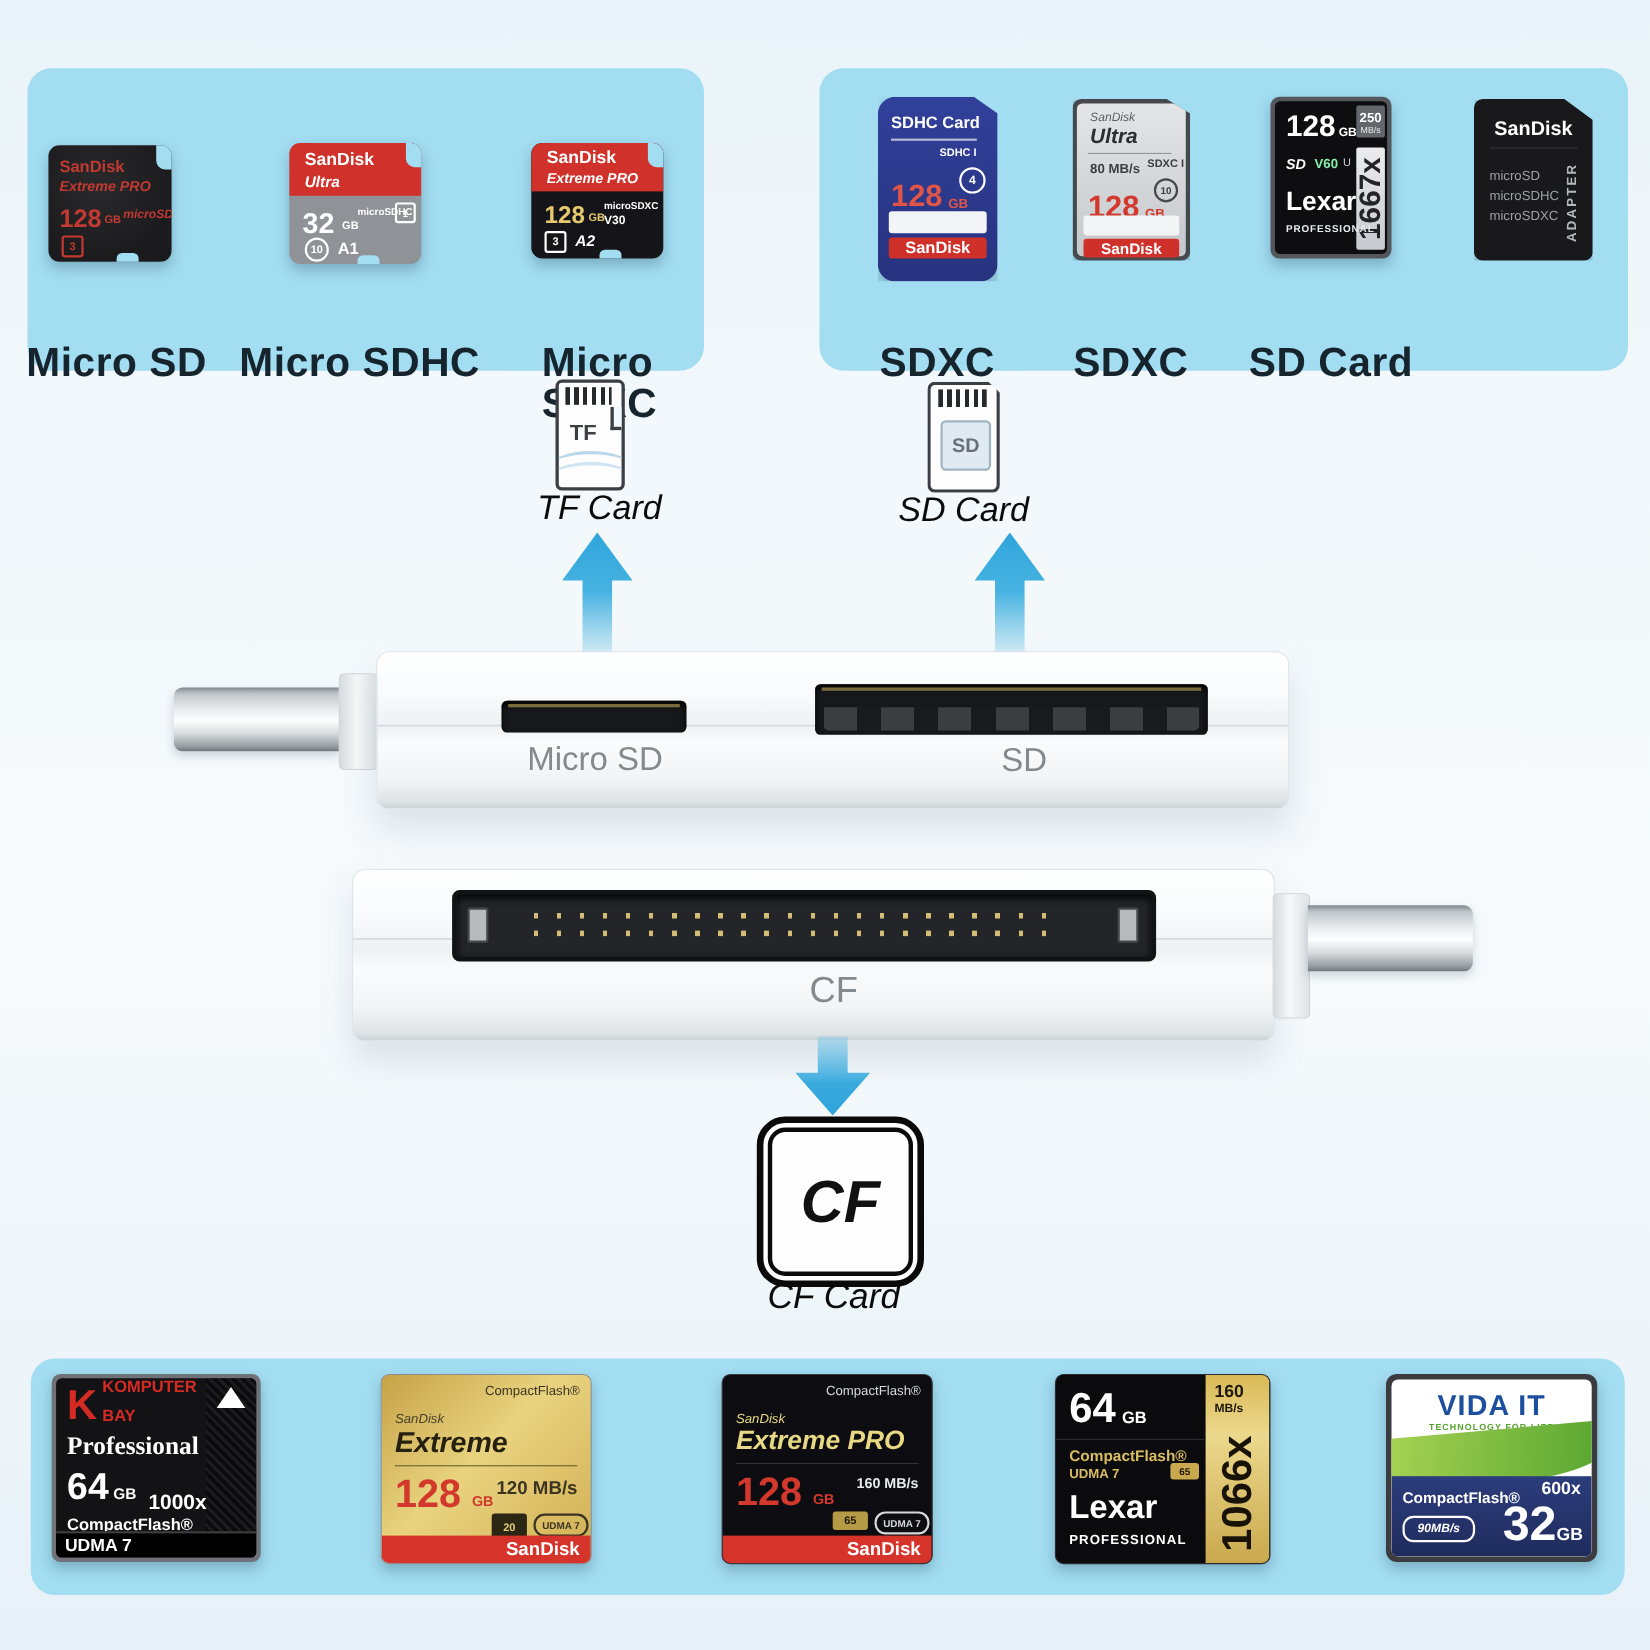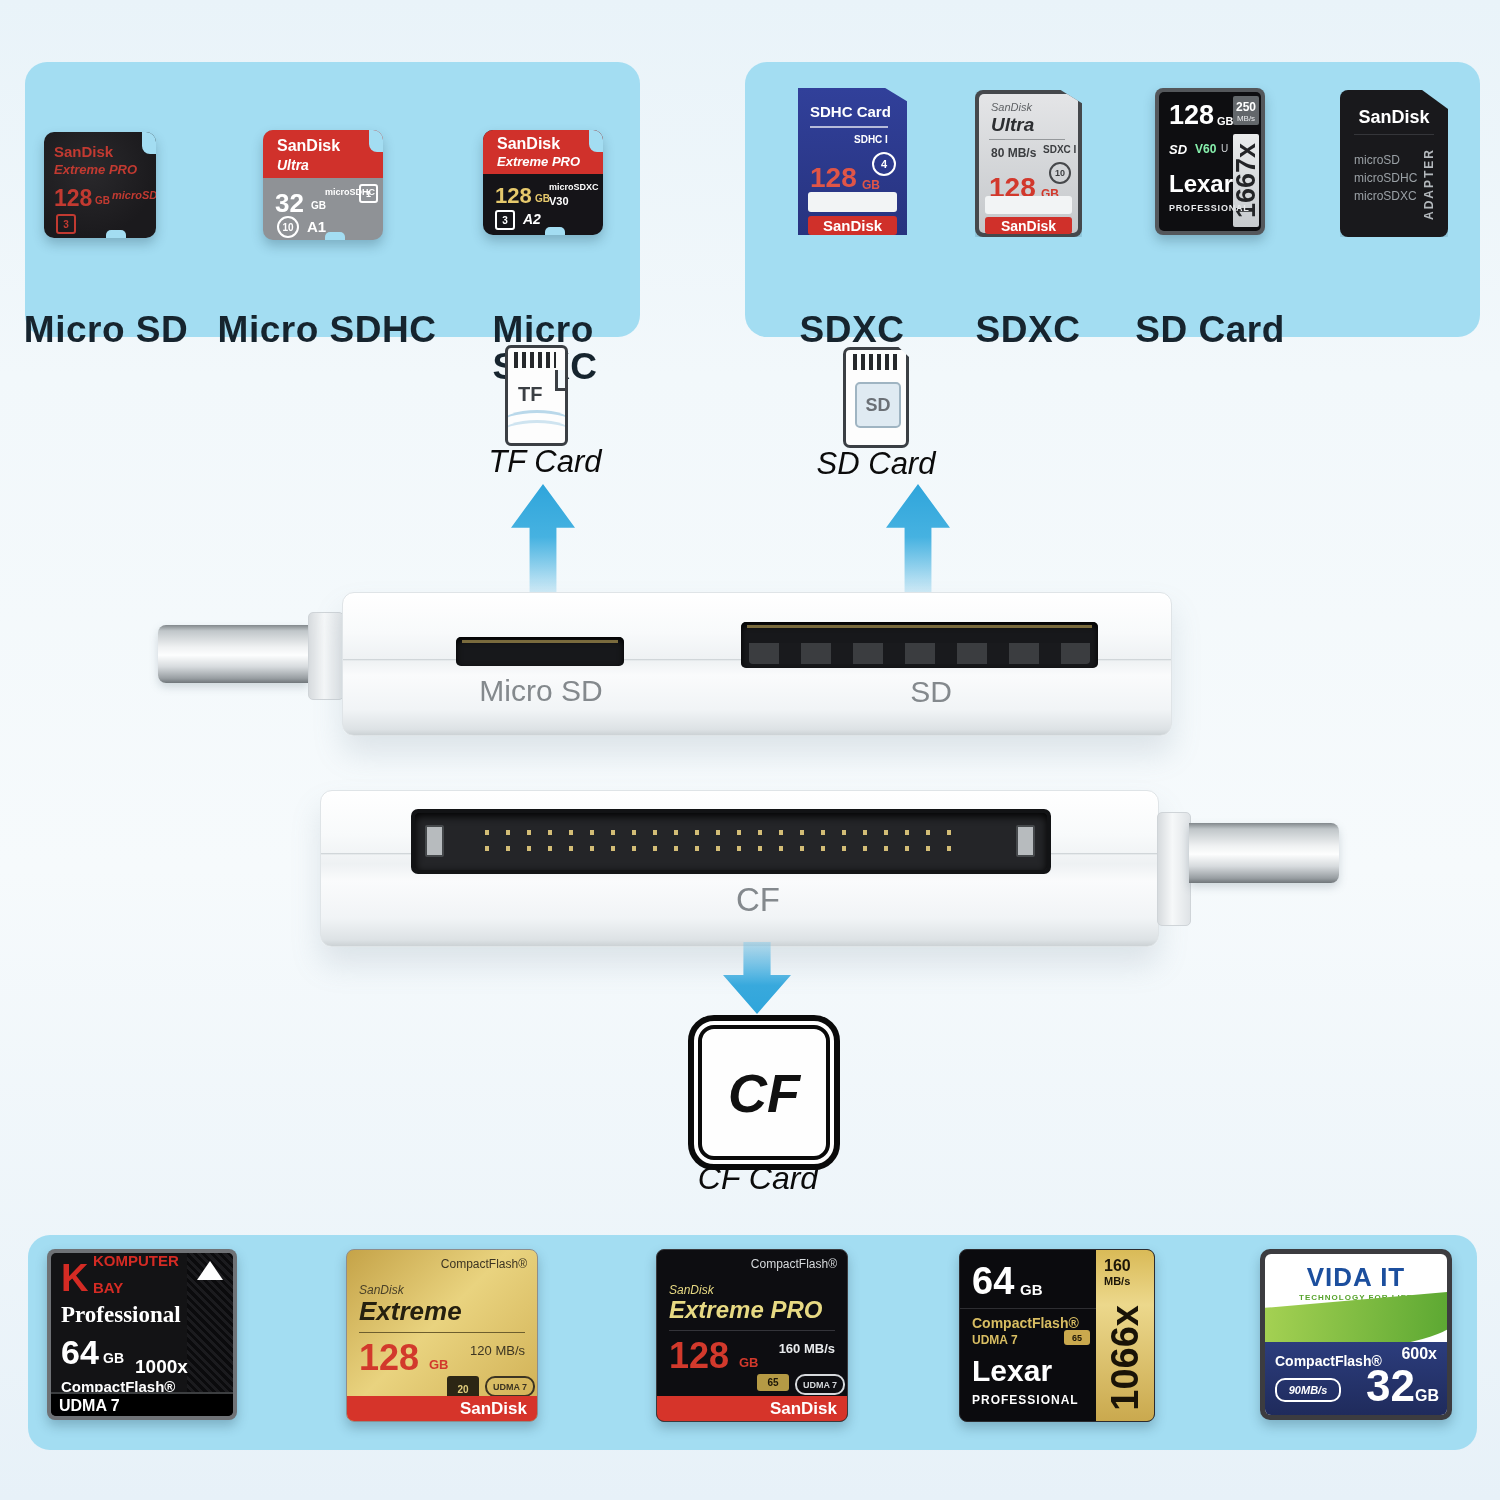--- a/index.html
+++ b/index.html
@@ -84,21 +84,21 @@
       <div class="cut-notch" style="left:52%;"></div>
     </div>
 
     <div class="cap" style="left:81px;top:249px;">Micro SD</div>
     <div class="cap" style="left:302px;top:249px;">Micro SDHC</div>
     <div class="cap" style="left:520px;top:249px;">Micro SDXC</div>
   </div>
 
   <div class="panel" style="left:745px;top:62px;width:735px;height:275px;">
 
-    <div class="card" style="left:53px;top:26px;width:109px;height:147px;border-radius:0;background:linear-gradient(180deg,#31409a,#27337f);clip-path:polygon(0 0,80% 0,100% 9%,100% 100%,0 100%);">
+    <div class="card" style="left:53px;top:26px;width:109px;height:168px;border-radius:16px;background:linear-gradient(180deg,#31409a,#27337f);clip-path:polygon(0 0,80% 0,100% 9%,100% 100%,0 100%);">
       <div class="t" style="left:12px;top:16px;font-size:15px;font-weight:bold;color:#fff;">SDHC Card</div>
       <div class="abs" style="left:12px;top:38px;width:78px;height:2px;background:rgba(255,255,255,.65);"></div>
       <div class="t" style="left:56px;top:47px;font-size:10px;font-weight:bold;color:#fff;">SDHC I</div>
       <div class="circle-mark" style="left:74px;top:64px;width:20px;height:20px;border:2px solid #fff;color:#fff;font-size:11px;">4</div>
       <div class="t" style="left:12px;top:76px;font-size:28px;font-weight:bold;color:#e05547;">128</div>
       <div class="t" style="left:64px;top:91px;font-size:12px;font-weight:bold;color:#e05547;">GB</div>
       <div class="whitestrip" style="left:10px;top:104px;width:89px;height:20px;"></div>
       <div class="redband" style="left:10px;top:128px;width:89px;height:19px;">
         <span class="t" style="position:static;font-size:15px;font-weight:bold;color:#fff;">SanDisk</span>
       </div>
@@ -231,21 +231,21 @@
       </div>
     </div>
 
     <div class="card" style="left:318px;top:14px;width:190px;height:171px;border-radius:8px;background:linear-gradient(135deg,#c5a348,#e9d37f 45%,#cfae52);border:1px solid #8d8d8d;">
       <div class="t" style="right:10px;top:8px;font-size:12px;color:#3c3422;">CompactFlash®</div>
       <div class="t" style="left:12px;top:34px;font-size:12px;font-style:italic;color:#4a4128;">SanDisk</div>
       <div class="t" style="left:12px;top:48px;font-size:26px;font-weight:bold;font-style:italic;color:#25200f;">Extreme</div>
       <div class="abs" style="left:12px;top:82px;right:12px;height:1px;background:#6d5e2e;"></div>
       <div class="t" style="left:12px;top:90px;font-size:36px;font-weight:bold;color:#d2392c;">128</div>
       <div class="t" style="left:82px;top:108px;font-size:13px;font-weight:bold;color:#d2392c;">GB</div>
-      <div class="t" style="right:12px;top:94px;font-size:13px;font-weight:normal;color:#3c3422;">120 MB/s</div>
+      <div class="t" style="right:12px;top:94px;font-size:17px;font-weight:bold;color:#3c3422;">120 MB/s</div>
       <div class="sq-mark" style="left:100px;top:126px;width:32px;height:27px;background:#2c2614;color:#e2cd7c;font-size:10px;">20</div>
       <div class="pill" style="left:138px;top:126px;width:46px;height:17px;border:2px solid #3c3422;color:#3c3422;font-size:9px;">UDMA 7</div>
       <div class="abs" style="left:0;right:0;bottom:0;height:25px;background:#d6342a;">
         <span class="t" style="right:10px;top:4px;font-size:17px;font-weight:bold;color:#fff;">SanDisk</span>
       </div>
     </div>
 
     <div class="card" style="left:628px;top:14px;width:190px;height:171px;border-radius:8px;background:#0d0d11;border:1px solid #3a3a3e;">
       <div class="t" style="right:10px;top:8px;font-size:12px;color:#d6d9dc;">CompactFlash®</div>
       <div class="t" style="left:12px;top:34px;font-size:12px;font-style:italic;color:#e7d983;">SanDisk</div>

